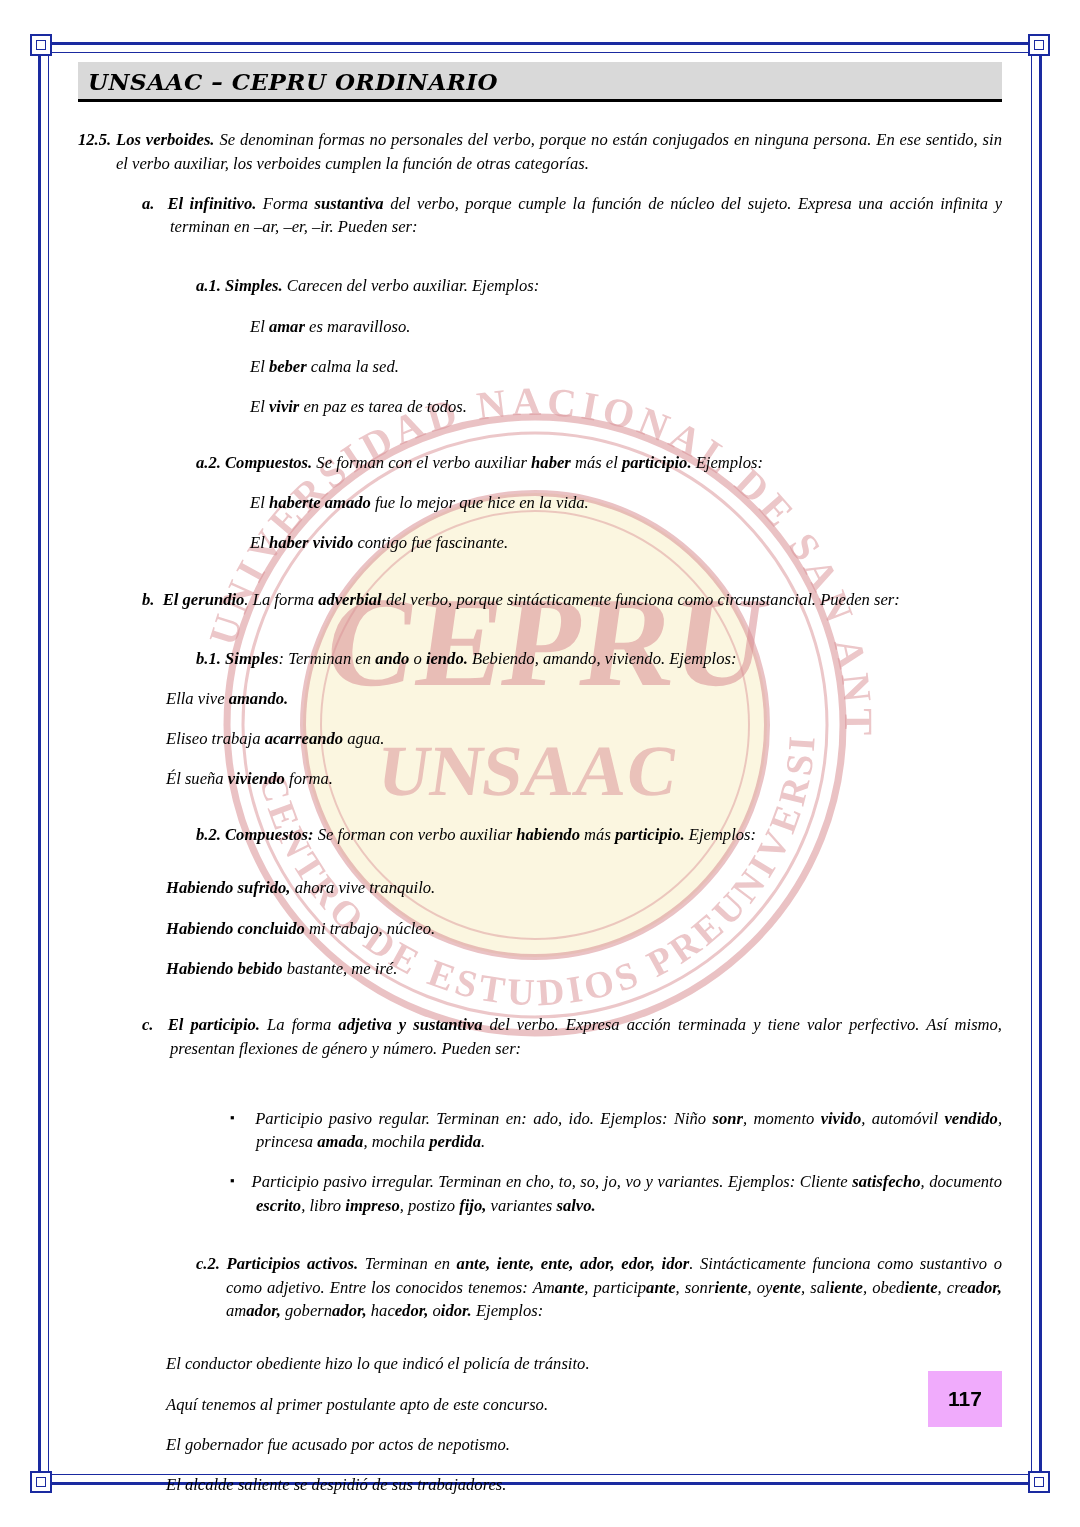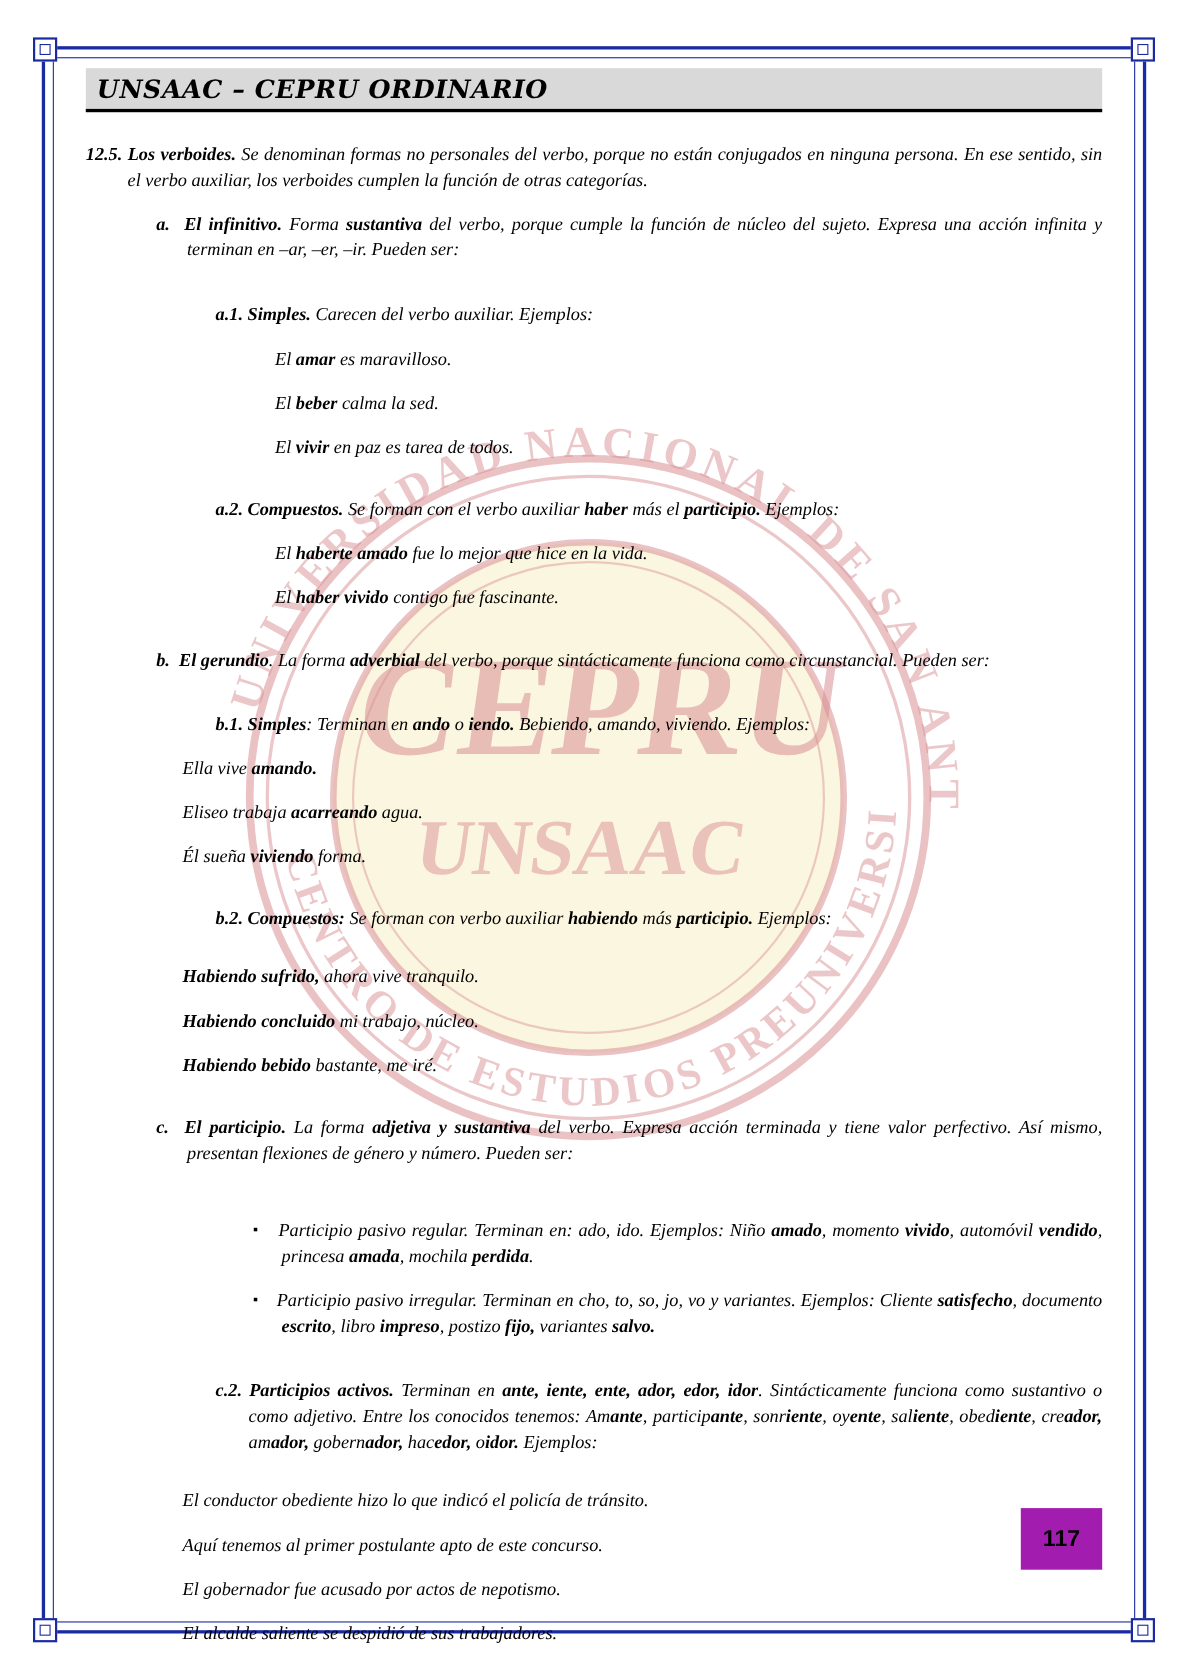--- a/index.html
+++ b/index.html
@@ -134,21 +134,21 @@
 
   b, strong { font-weight: bold; }
 
   
   .page-num {
     position: absolute;
     right: 0;
     bottom: 40px;
     width: 74px;
     height: 56px;
-    background: #a21caf;
+    background: #f0abfc;
     color: #000;
     font-family: "Liberation Sans", sans-serif;
     font-weight: bold;
     font-size: 21px;
     display: flex;
     align-items: center;
     justify-content: center;
   }
 </style>
 </head>
@@ -279,21 +279,21 @@
       <b>c.</b>
       &nbsp;<b>El participio.</b><span> La forma </span><b>adjetiva y sustantiva</b><span> del verbo. Expresa acción terminada y tiene valor perfectivo. Así mismo, presentan flexiones de género y número. Pueden ser:</span>
     </p>
 
     <div class="gap-sm"></div>
 
 
     <div class="gap-sm"></div>
 
     <p class="bullet-row sq">
-      <span><span>Participio pasivo regular. Terminan en: ado, ido. Ejemplos:  Niño </span><b>amado</b><span>, momento </span><b>vivido</b><span>, automóvil </span><b>vendido</b><span>, princesa </span><b>amada</b><span>, mochila </span><b>perdida</b><span>.</span></span>
+      <span><span>Participio pasivo regular. Terminan en: ado, ido. Ejemplos:  Niño </span><b>sonr</b><span>, momento </span><b>vivido</b><span>, automóvil </span><b>vendido</b><span>, princesa </span><b>amada</b><span>, mochila </span><b>perdida</b><span>.</span></span>
     </p>
     <p class="bullet-row sq">
       <span><span>Participio pasivo irregular. Terminan en cho, to, so, jo, vo y variantes. Ejemplos: Cliente </span><b>satisfecho</b><span>, documento </span><b>escrito</b><span>, libro </span><b>impreso</b><span>, postizo </span><b>fijo,</b><span> variantes </span><b>salvo.</b></span>
     </p>
 
     <div class="gap-md"></div>
 
     <p class="lvl-a1" style="text-align:justify;">
       <b>c.2. Participios activos.</b><span> Terminan en </span><b>ante, iente, ente, ador, edor, idor</b><span>. Sintácticamente funciona como sustantivo o como adjetivo. Entre los conocidos tenemos: Am</span><span><b>ante</b><span>, particip</span><b>ante</b><span>, sonr</span><b>iente</b><span>, oy</span><b>ente</b><span>, sal</span><b>iente</b><span>, obed</span><b>iente</b><span>, cre</span><b>ador,</b><span> am</span><b>ador,</b><span> gobern</span><b>ador,</b><span> hac</span><b>edor,</b><span> o</span><b>idor.</b><span> Ejemplos:</span></span>
     </p>

